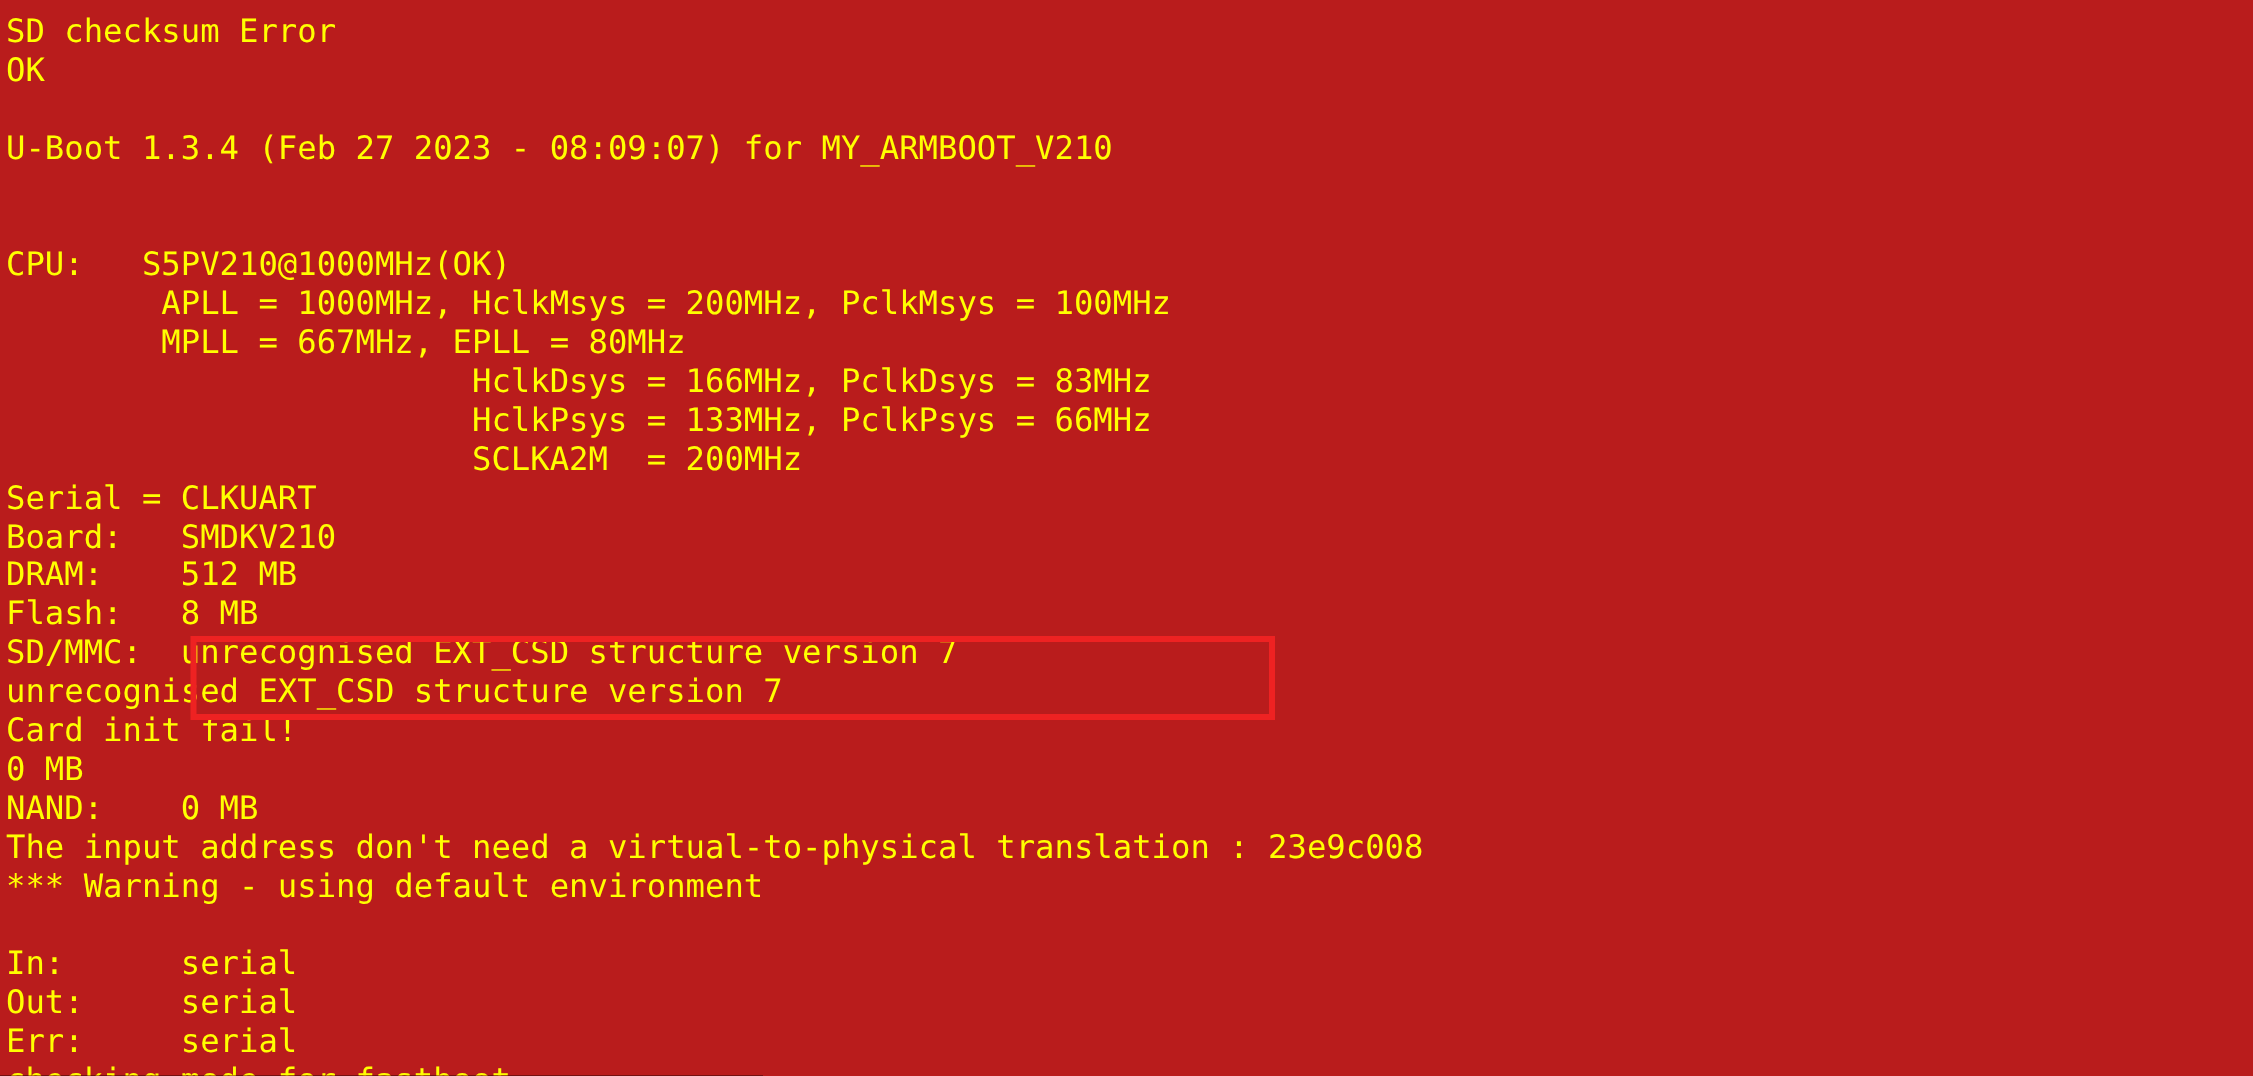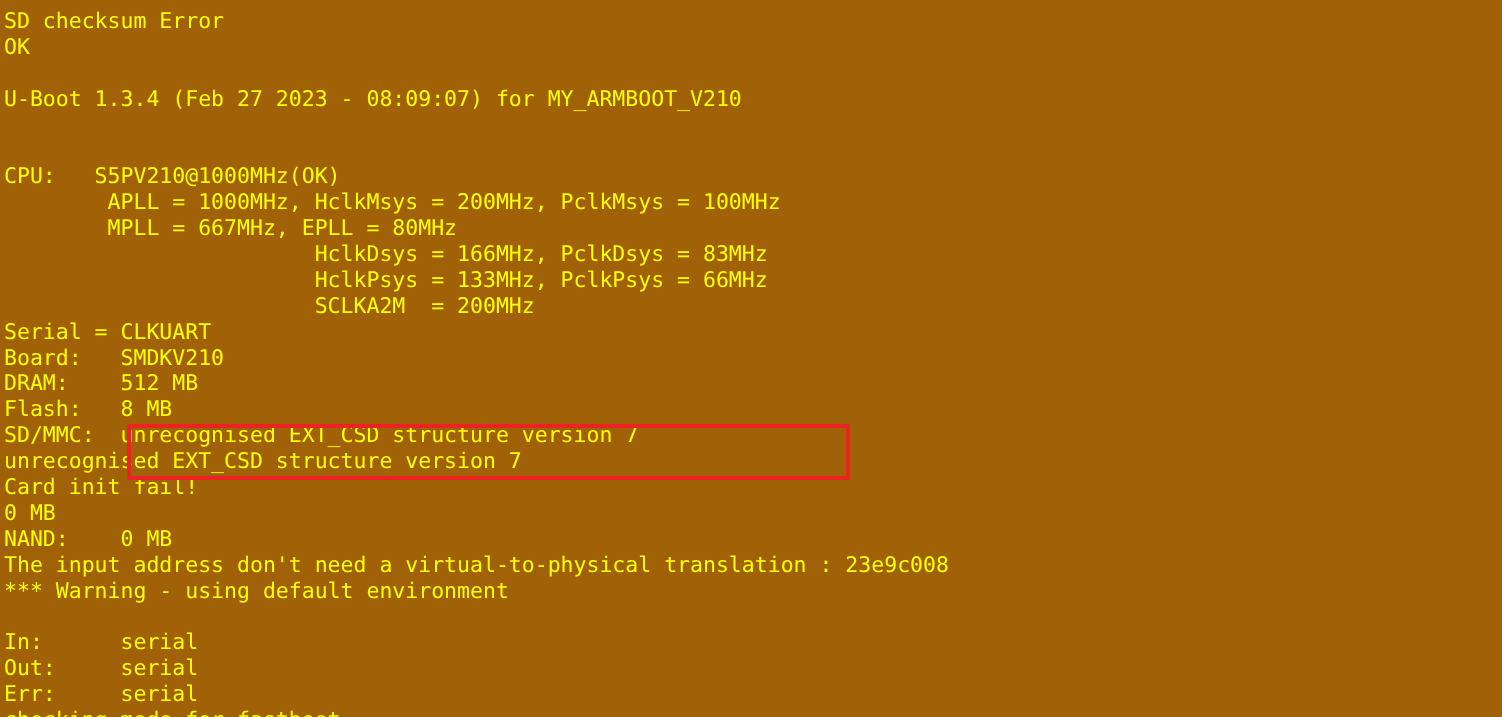--- a/index.html
+++ b/index.html
@@ -12,21 +12,21 @@
     width: 1502px;
     height: 717px;
     overflow: hidden;
     font-family: "DejaVu Sans Mono", "Liberation Mono", monospace;
   }
 
   #console {
     position: relative;
     width: 1502px;
     height: 717px;
-    background: #a16207;
+    background: #b91c1c;
     overflow: hidden;
   }
 
   .console-text {
     position: absolute;
     top: 0;
     left: 0;
     width: 1502px;
     padding: 9px 0 0 4px;
     box-sizing: border-box;

